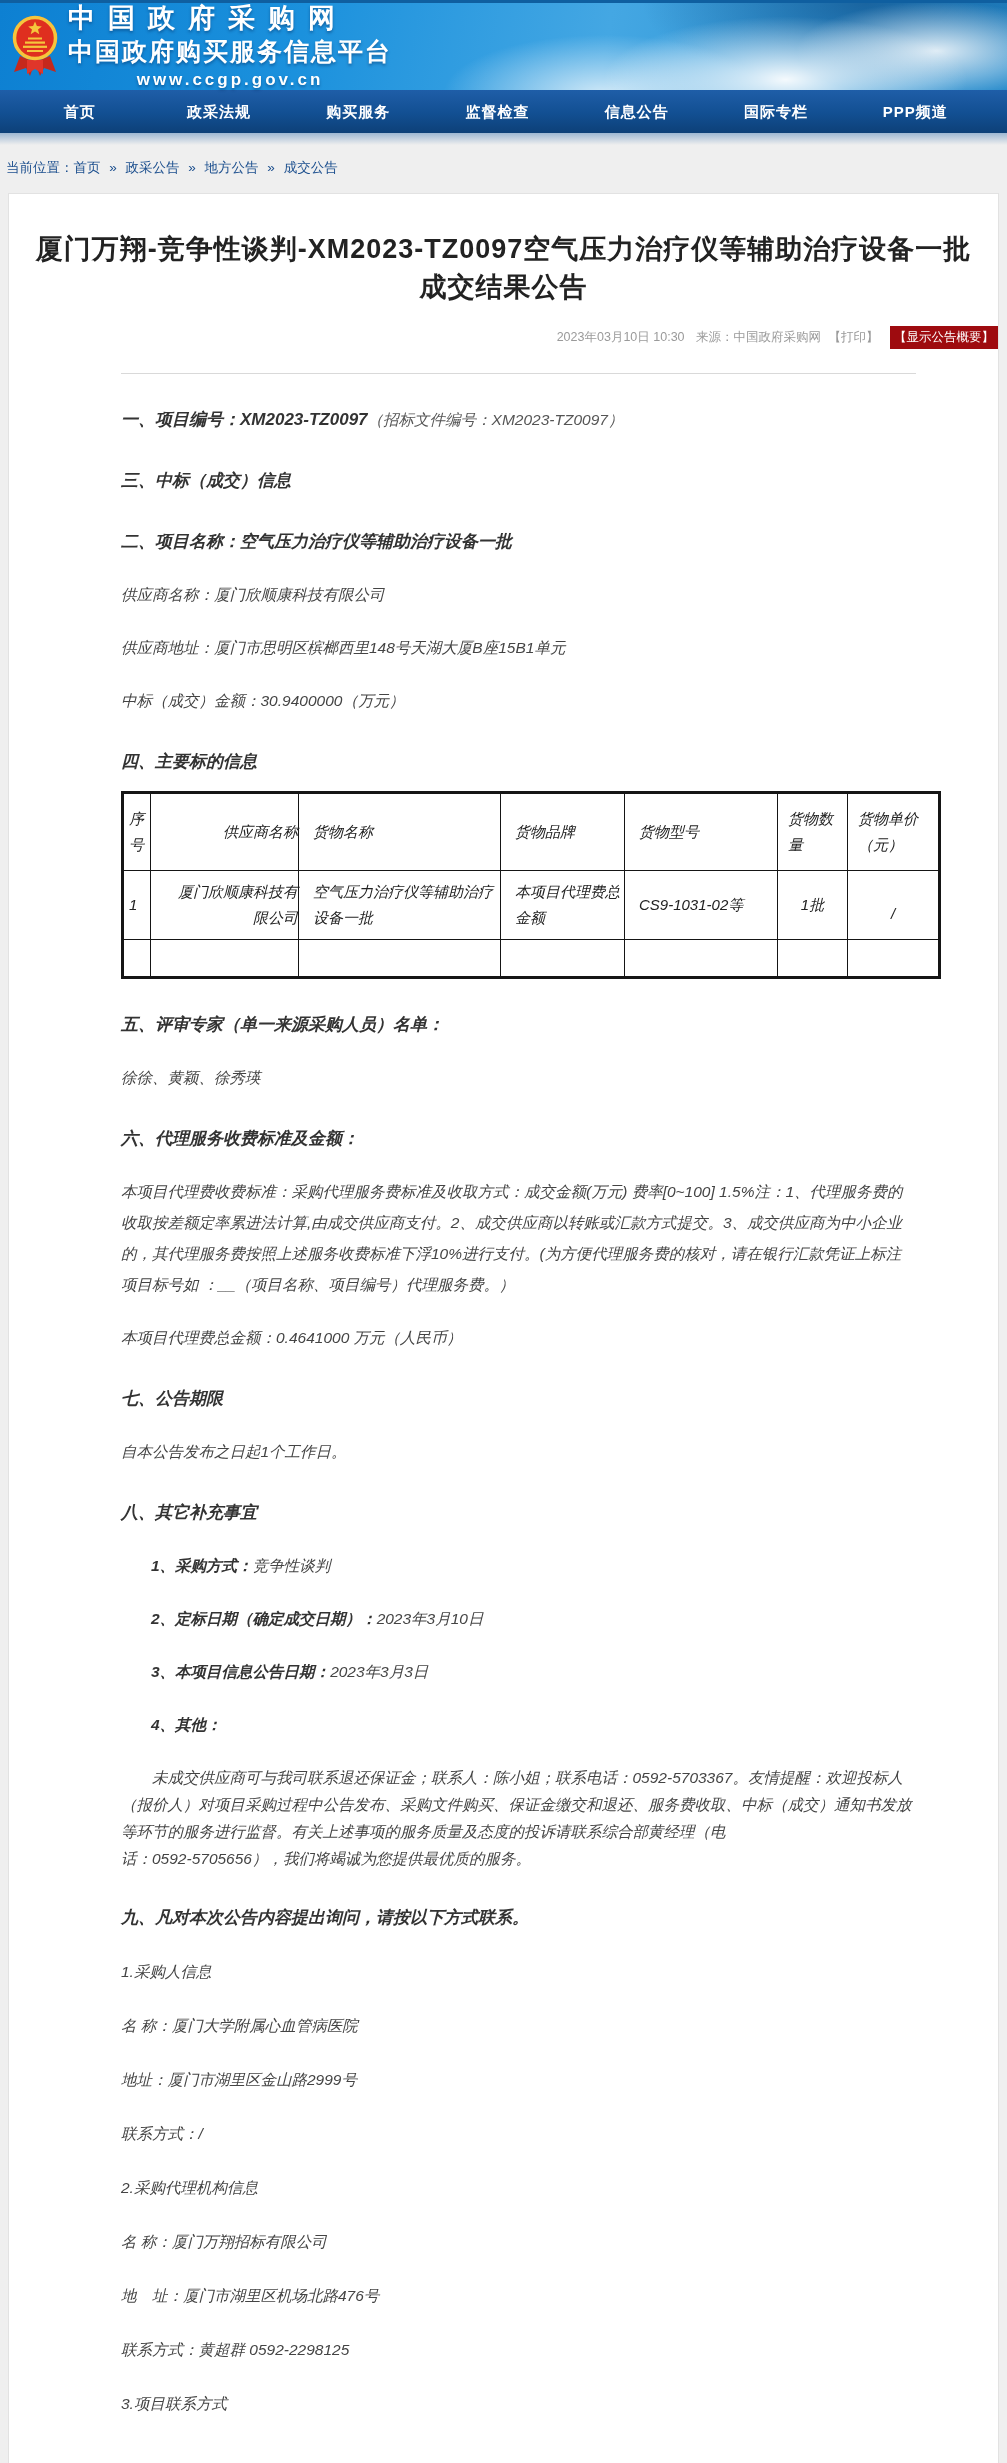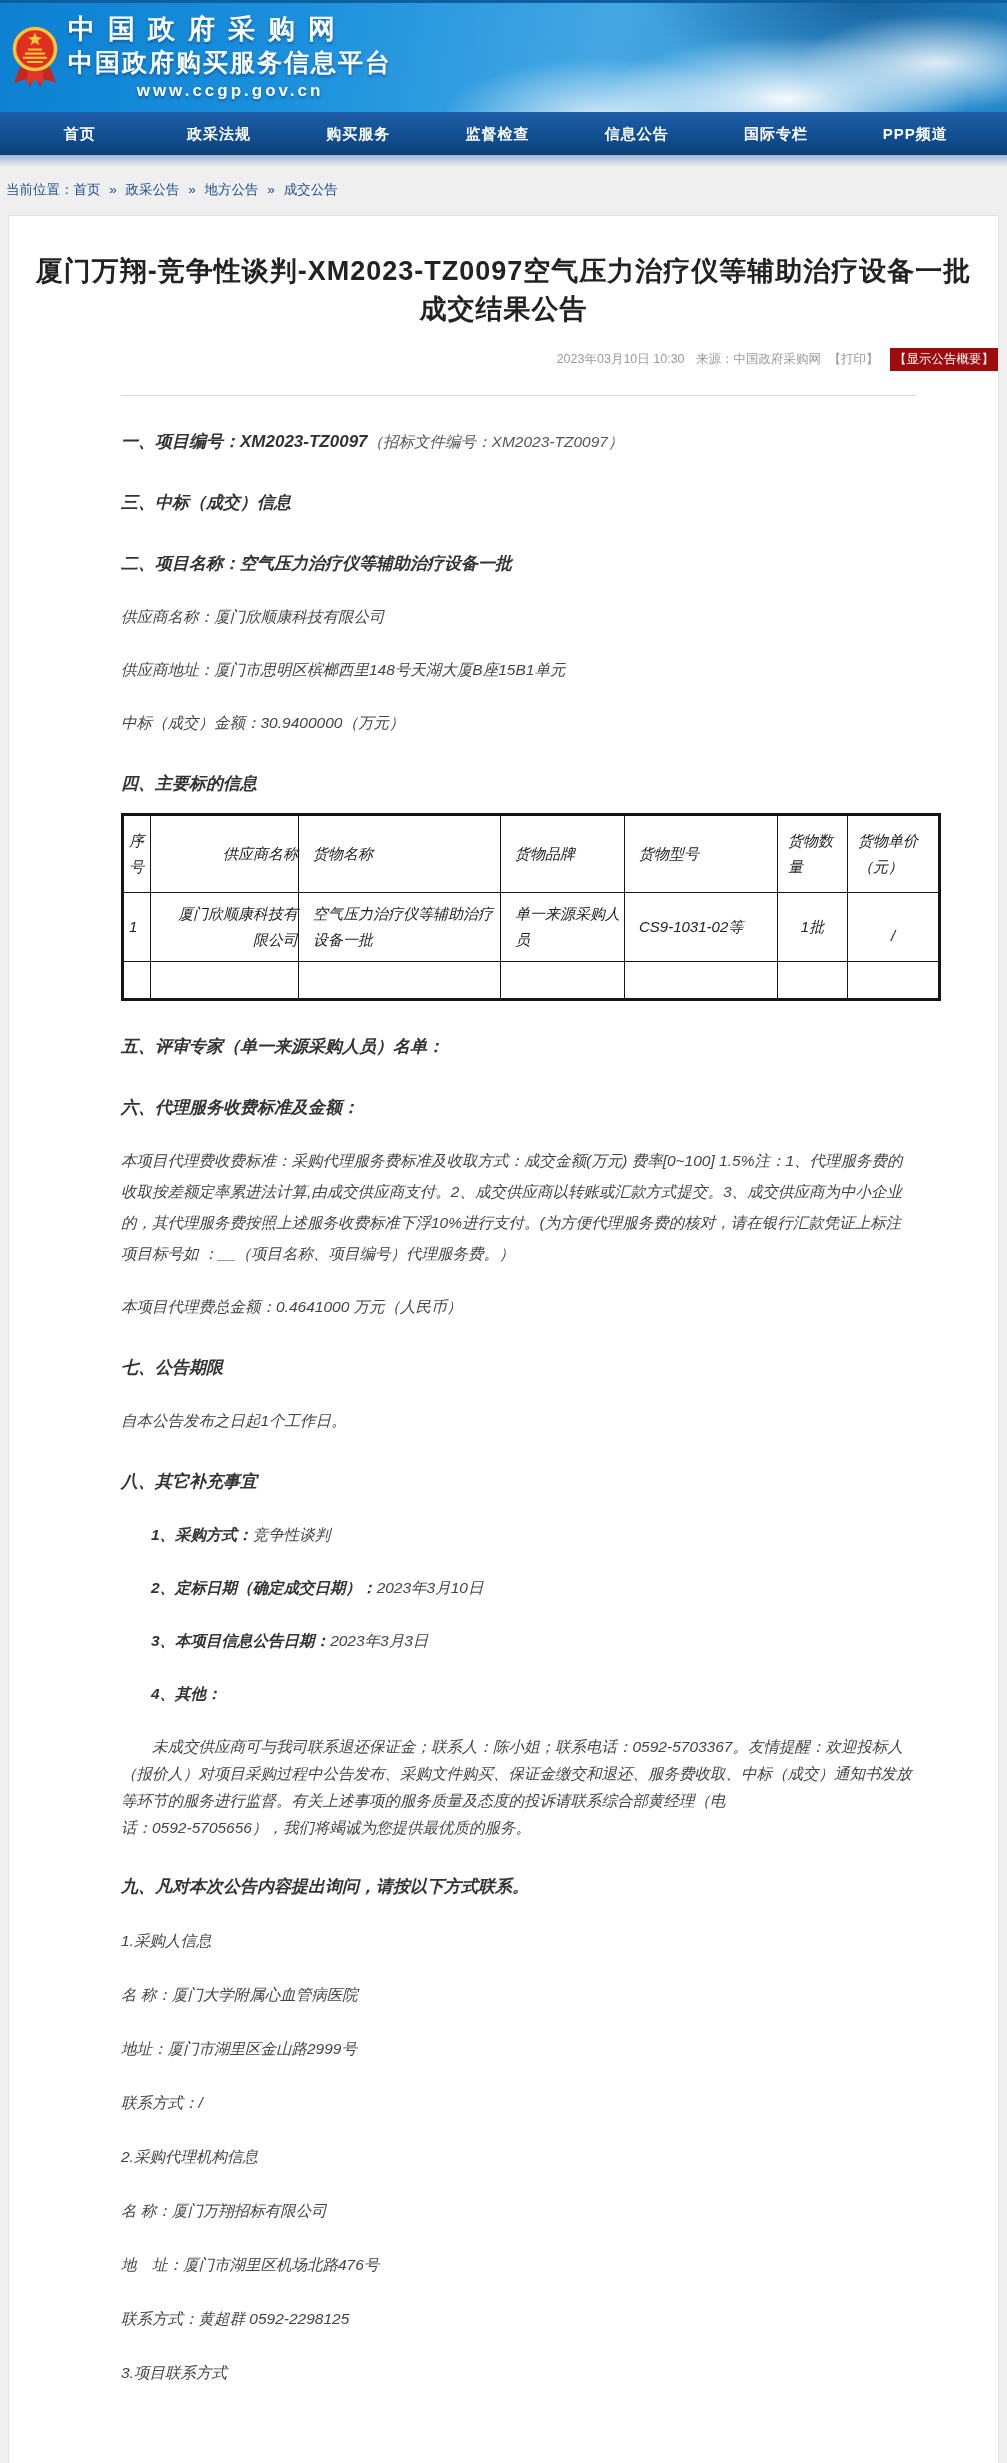--- a/index.html
+++ b/index.html
@@ -5,21 +5,21 @@
   * { box-sizing: border-box; margin: 0; padding: 0; }
   html,body { width:1007px; }
   body {
     height:2463px; overflow:hidden;
     background:#efefef;
     font-family:"Liberation Sans","DejaVu Sans",sans-serif;
     color:#444;
   }
   
   .site-header{
-    height:112px; position:relative; display:flex; align-items:center;
+    height:90px; position:relative; display:flex; align-items:center;
     border-top:3px solid #0f5fa0;
     background:
       radial-gradient(ellipse 260px 90px at 78% 88%, rgba(255,255,255,.95), rgba(255,255,255,0) 70%),
       radial-gradient(ellipse 200px 70px at 93% 55%, rgba(255,255,255,.85), rgba(255,255,255,0) 70%),
       radial-gradient(ellipse 230px 85px at 60% 105%, rgba(255,255,255,.75), rgba(255,255,255,0) 70%),
       radial-gradient(ellipse 320px 120px at 86% 0%, rgba(8,62,118,.55), rgba(8,62,118,0) 70%),
       linear-gradient(100deg,#0d80d2 0%,#1b91dd 30%,#44a7e3 60%,#2187c9 100%);
   }
   .emblem{ margin:2px 10px 0 12px; flex:0 0 auto; }
   .logo-text{ color:#fff; text-shadow:0 2px 3px rgba(0,40,90,.45); line-height:1; }
@@ -163,38 +163,39 @@
         <td class="t-c3">货物名称</td>
         <td class="t-c4">货物品牌</td>
         <td class="t-c5">货物型号</td>
         <td class="t-c6">货物数量</td>
         <td class="t-c7">货物单价（元）</td>
       </tr>
       <tr>
         <td class="t-c1">1</td>
         <td class="t-c2">厦门欣顺康科技有限公司</td>
         <td class="t-c3">空气压力治疗仪等辅助治疗设备一批</td>
-        <td class="t-c4">单一来源采购人员</td>
+        <td class="t-c4">本项目代理费总金额</td>
         <td class="t-c5">CS9-1031-02等</td>
         <td class="t-c6 ctr">1批</td>
         <td class="t-c7 ctr">/</td>
       </tr>
       <tr class="erow">
         <td class="t-c1"></td>
         <td class="t-c2"></td>
         <td class="t-c3"></td>
         <td class="t-c4"></td>
         <td class="t-c5"></td>
         <td class="t-c6"></td>
         <td class="t-c7"></td>
       </tr>
     </tbody>
       </table>
 
     <p class="sec-h">五、评审专家（单一来源采购人员）名单：</p>
+    <p class="para">徐徐、黄颖、徐秀瑛</p>
 
     <p class="sec-h">六、代理服务收费标准及金额：</p>
     <p class="para">本项目代理费收费标准：采购代理服务费标准及收取方式：成交金额(万元) 费率[0~100] 1.5%注：1、代理服务费的收取按差额定率累进法计算,由成交供应商支付。2、成交供应商以转账或汇款方式提交。3、成交供应商为中小企业的，其代理服务费按照上述服务收费标准下浮10%进行支付。(为方便代理服务费的核对，请在银行汇款凭证上标注项目标号如 ：__（项目名称、项目编号）代理服务费。）</p>
     <p class="para">本项目代理费总金额：0.4641000 万元（人民币）</p>
 
     <p class="sec-h">七、公告期限</p>
     <p class="para">自本公告发布之日起1个工作日。</p>
 
     <p class="sec-h">八、其它补充事宜</p>
     <p class="sub-item"><span class="bld">1、采购方式：</span><span>竞争性谈判</span></p>

